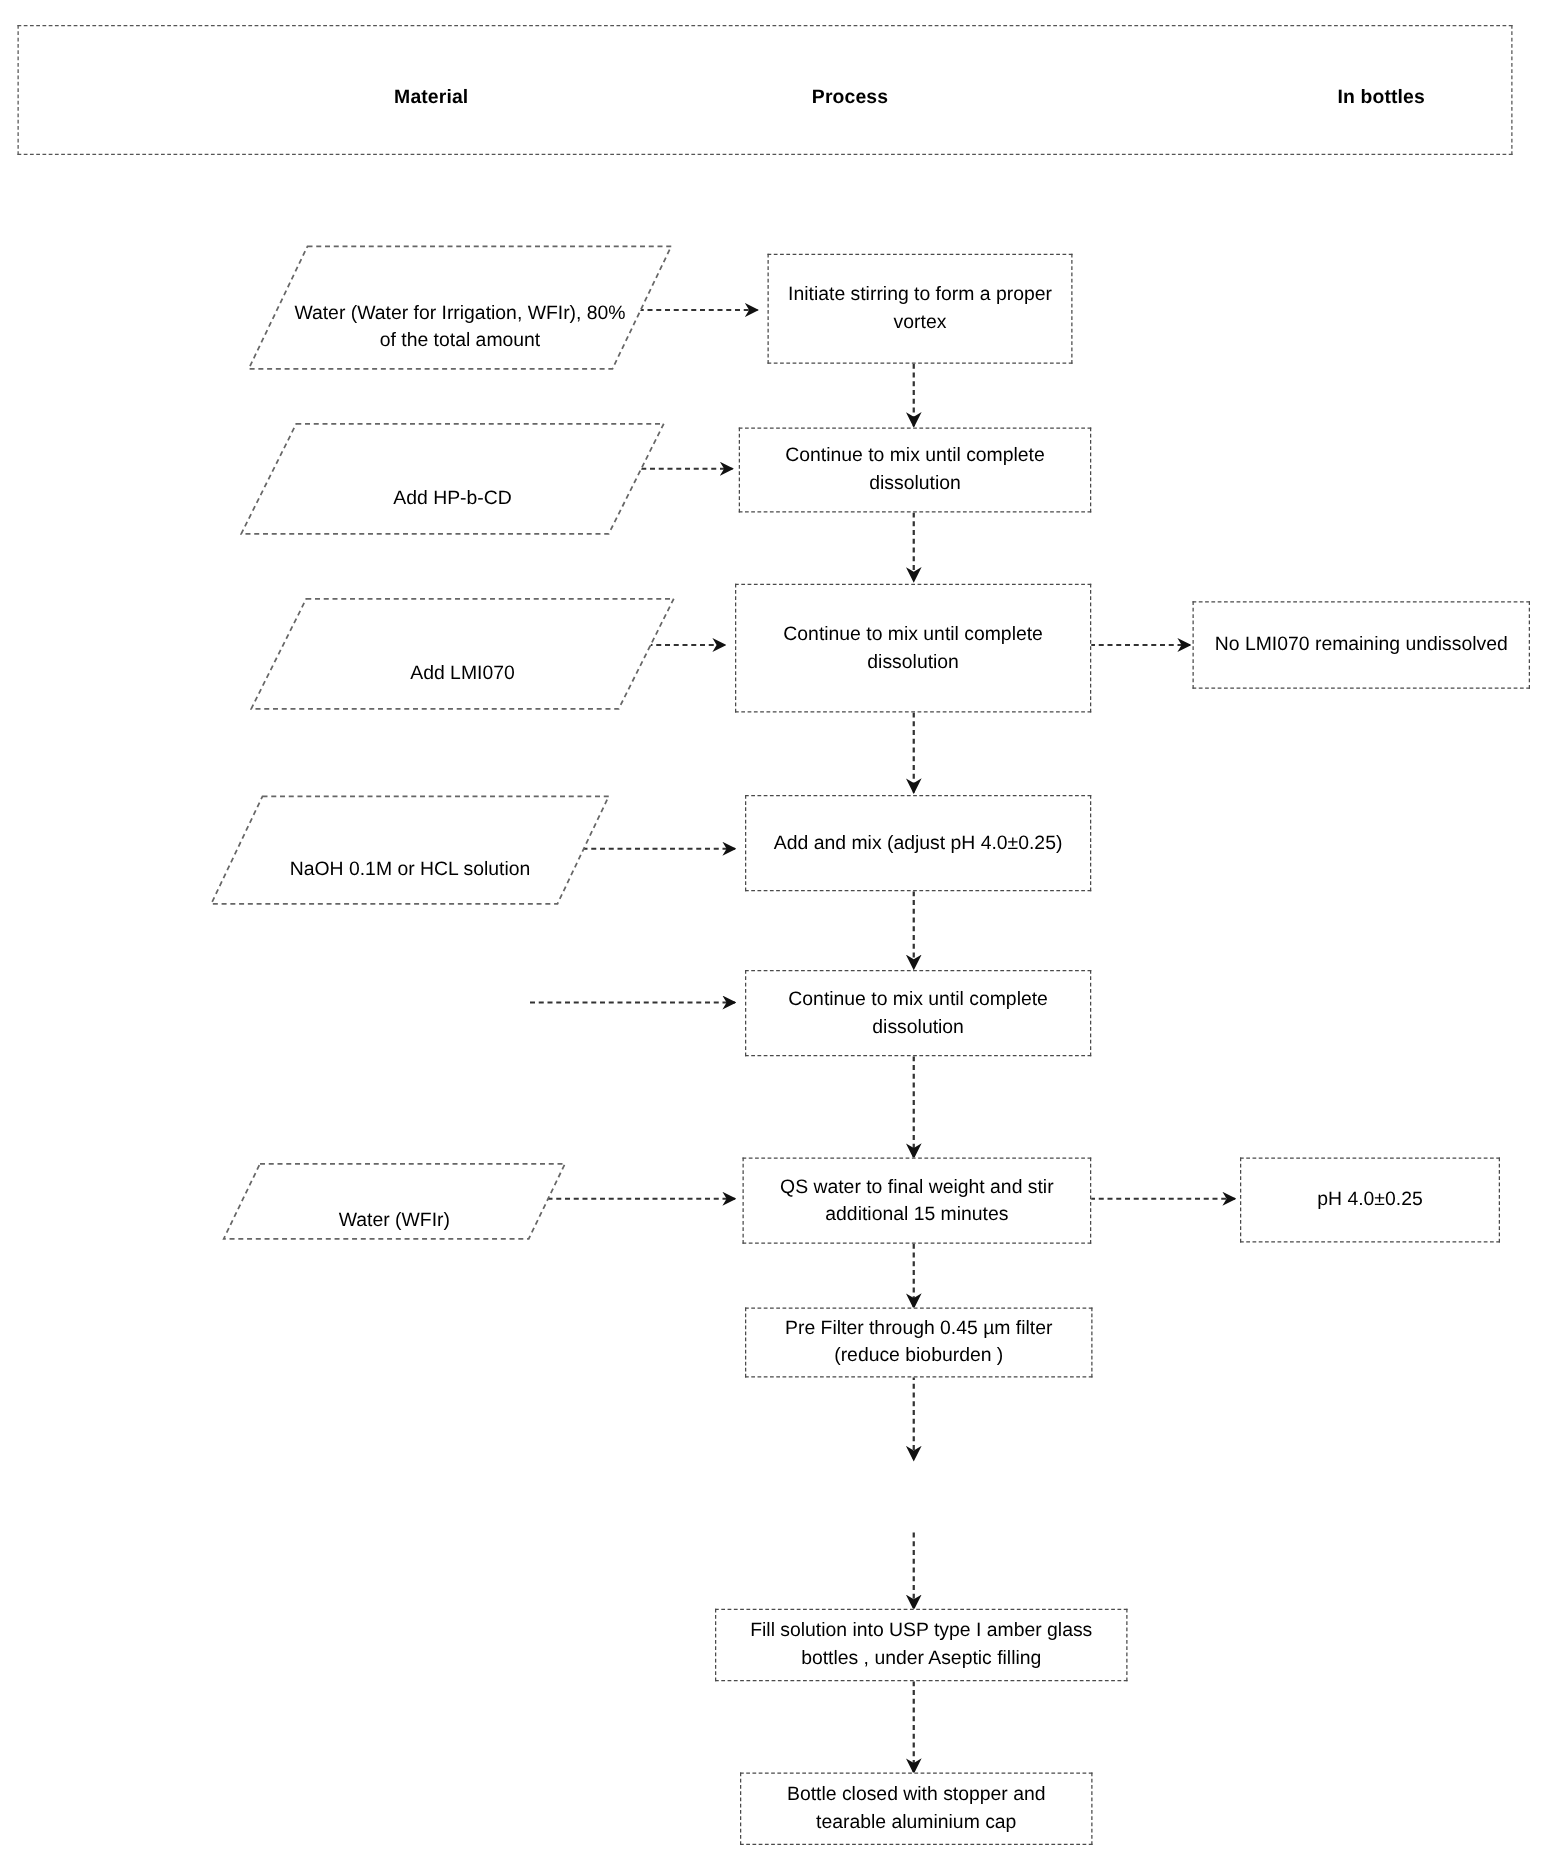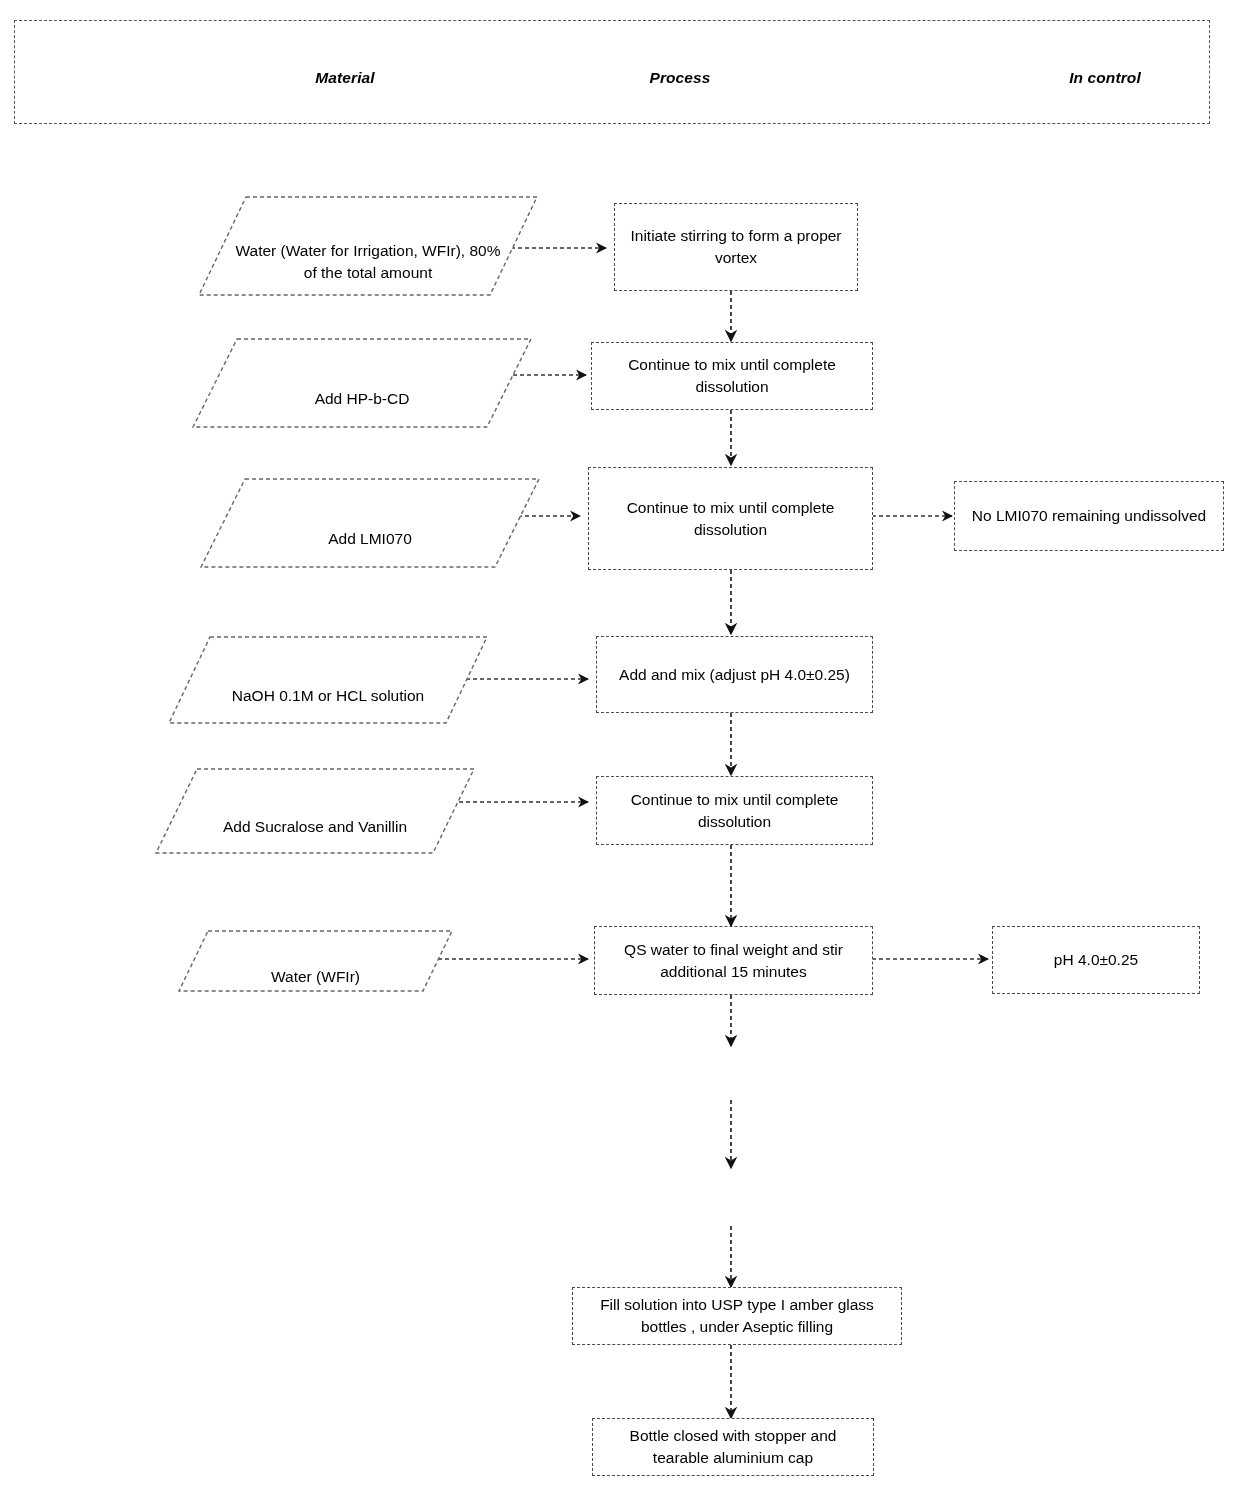--- a/index.html
+++ b/index.html
@@ -26,21 +26,20 @@
   
   .header-band {
     position: absolute;
     left: 14px;
     top: 20px;
     width: 1196px;
     height: 104px;
     border: 1px dashed #555;
     box-sizing: border-box;
     background: #fff;
-    font-style: italic;
   }
   .header-label {
     position: absolute;
     top: 48px;
     font-size: 15.5px;
     font-weight: bold;
     text-align: center;
     letter-spacing: 0.1px;
     white-space: nowrap;
   }
@@ -103,21 +102,21 @@
   }
 </style>
 </head>
 <body>
 
 <div id="canvas">
 
   <div class="header-band">
     <div class="header-label col-material">Material</div>
     <div class="header-label col-process">Process</div>
-    <div class="header-label col-control">In control</div>
+    <div class="header-label col-control">In bottles</div>
   </div>
 
   <svg id="connectors" viewBox="0 0 1240 1490" xmlns="http://www.w3.org/2000/svg">
     <defs>
       <marker id="arrow" viewBox="0 0 10 10" refX="9" refY="5" markerWidth="7" markerHeight="7" orient="auto-start-reverse">
         <path d="M 0 0 L 10 5 L 0 10 L 3 5 z" fill="#111"></path>
       </marker>
     </defs>
 
     <g stroke="#333" stroke-width="1.6" fill="none" stroke-dasharray="4,3" marker-end="url(#arrow)">
@@ -168,26 +167,20 @@
     <div class="para-text">Add LMI070</div>
   </div>
 
   <div class="para-wrap" style="left:168px; top:636px; width:320px; height:88px;">
     <svg viewBox="0 0 320 88" preserveAspectRatio="none" xmlns="http://www.w3.org/2000/svg">
       <polygon points="42,1 319,1 278,87 1,87" fill="#ffffff" stroke="#666" stroke-width="1.4" stroke-dasharray="4,3"></polygon>
     </svg>
     <div class="para-text">NaOH 0.1M or HCL solution</div>
   </div>
 
-  <div class="para-wrap" style="left:155px; top:768px; width:320px; height:86px;">
-    <svg viewBox="0 0 320 86" preserveAspectRatio="none" xmlns="http://www.w3.org/2000/svg">
-      <polygon points="42,1 319,1 278,85 1,85" fill="#ffffff" stroke="#666" stroke-width="1.4" stroke-dasharray="4,3"></polygon>
-    </svg>
-    <div class="para-text">Add Sucralose and Vanillin</div>
-  </div>
 
   <div class="para-wrap" style="left:178px; top:930px; width:275px; height:62px;">
     <svg viewBox="0 0 275 62" preserveAspectRatio="none" xmlns="http://www.w3.org/2000/svg">
       <polygon points="30,1 274,1 245,61 1,61" fill="#ffffff" stroke="#666" stroke-width="1.4" stroke-dasharray="4,3"></polygon>
     </svg>
     <div class="para-text" style="padding:0 26px;">Water (WFIr)</div>
   </div>
 
   <div class="node rect" style="left:614px; top:203px; width:244px; height:88px;">
     <span class="txt">Initiate stirring to form a proper vortex</span>
@@ -206,20 +199,23 @@
   </div>
 
   <div class="node rect" style="left:596px; top:776px; width:277px; height:69px;">
     <span class="txt">Continue to mix until complete dissolution</span>
   </div>
 
   <div class="node rect" style="left:594px; top:926px; width:279px; height:69px;">
     <span class="txt">QS water to final weight and stir additional  15 minutes</span>
   </div>
 
+  <div class="node rect" style="left:596px; top:1046px; width:278px; height:56px;">
+    <span class="txt">Pre Filter through  0.45 µm filter (reduce bioburden )</span>
+  </div>
 
 
   <div class="node rect" style="left:592px; top:1418px; width:282px; height:58px;">
     <span class="txt">Bottle closed with stopper and tearable aluminium cap</span>
   </div>
 
   <div class="node rect" style="left:572px; top:1287px; width:330px; height:58px;">
     <span class="txt">Fill solution into USP type I amber glass bottles , under Aseptic filling</span>
   </div>
 

